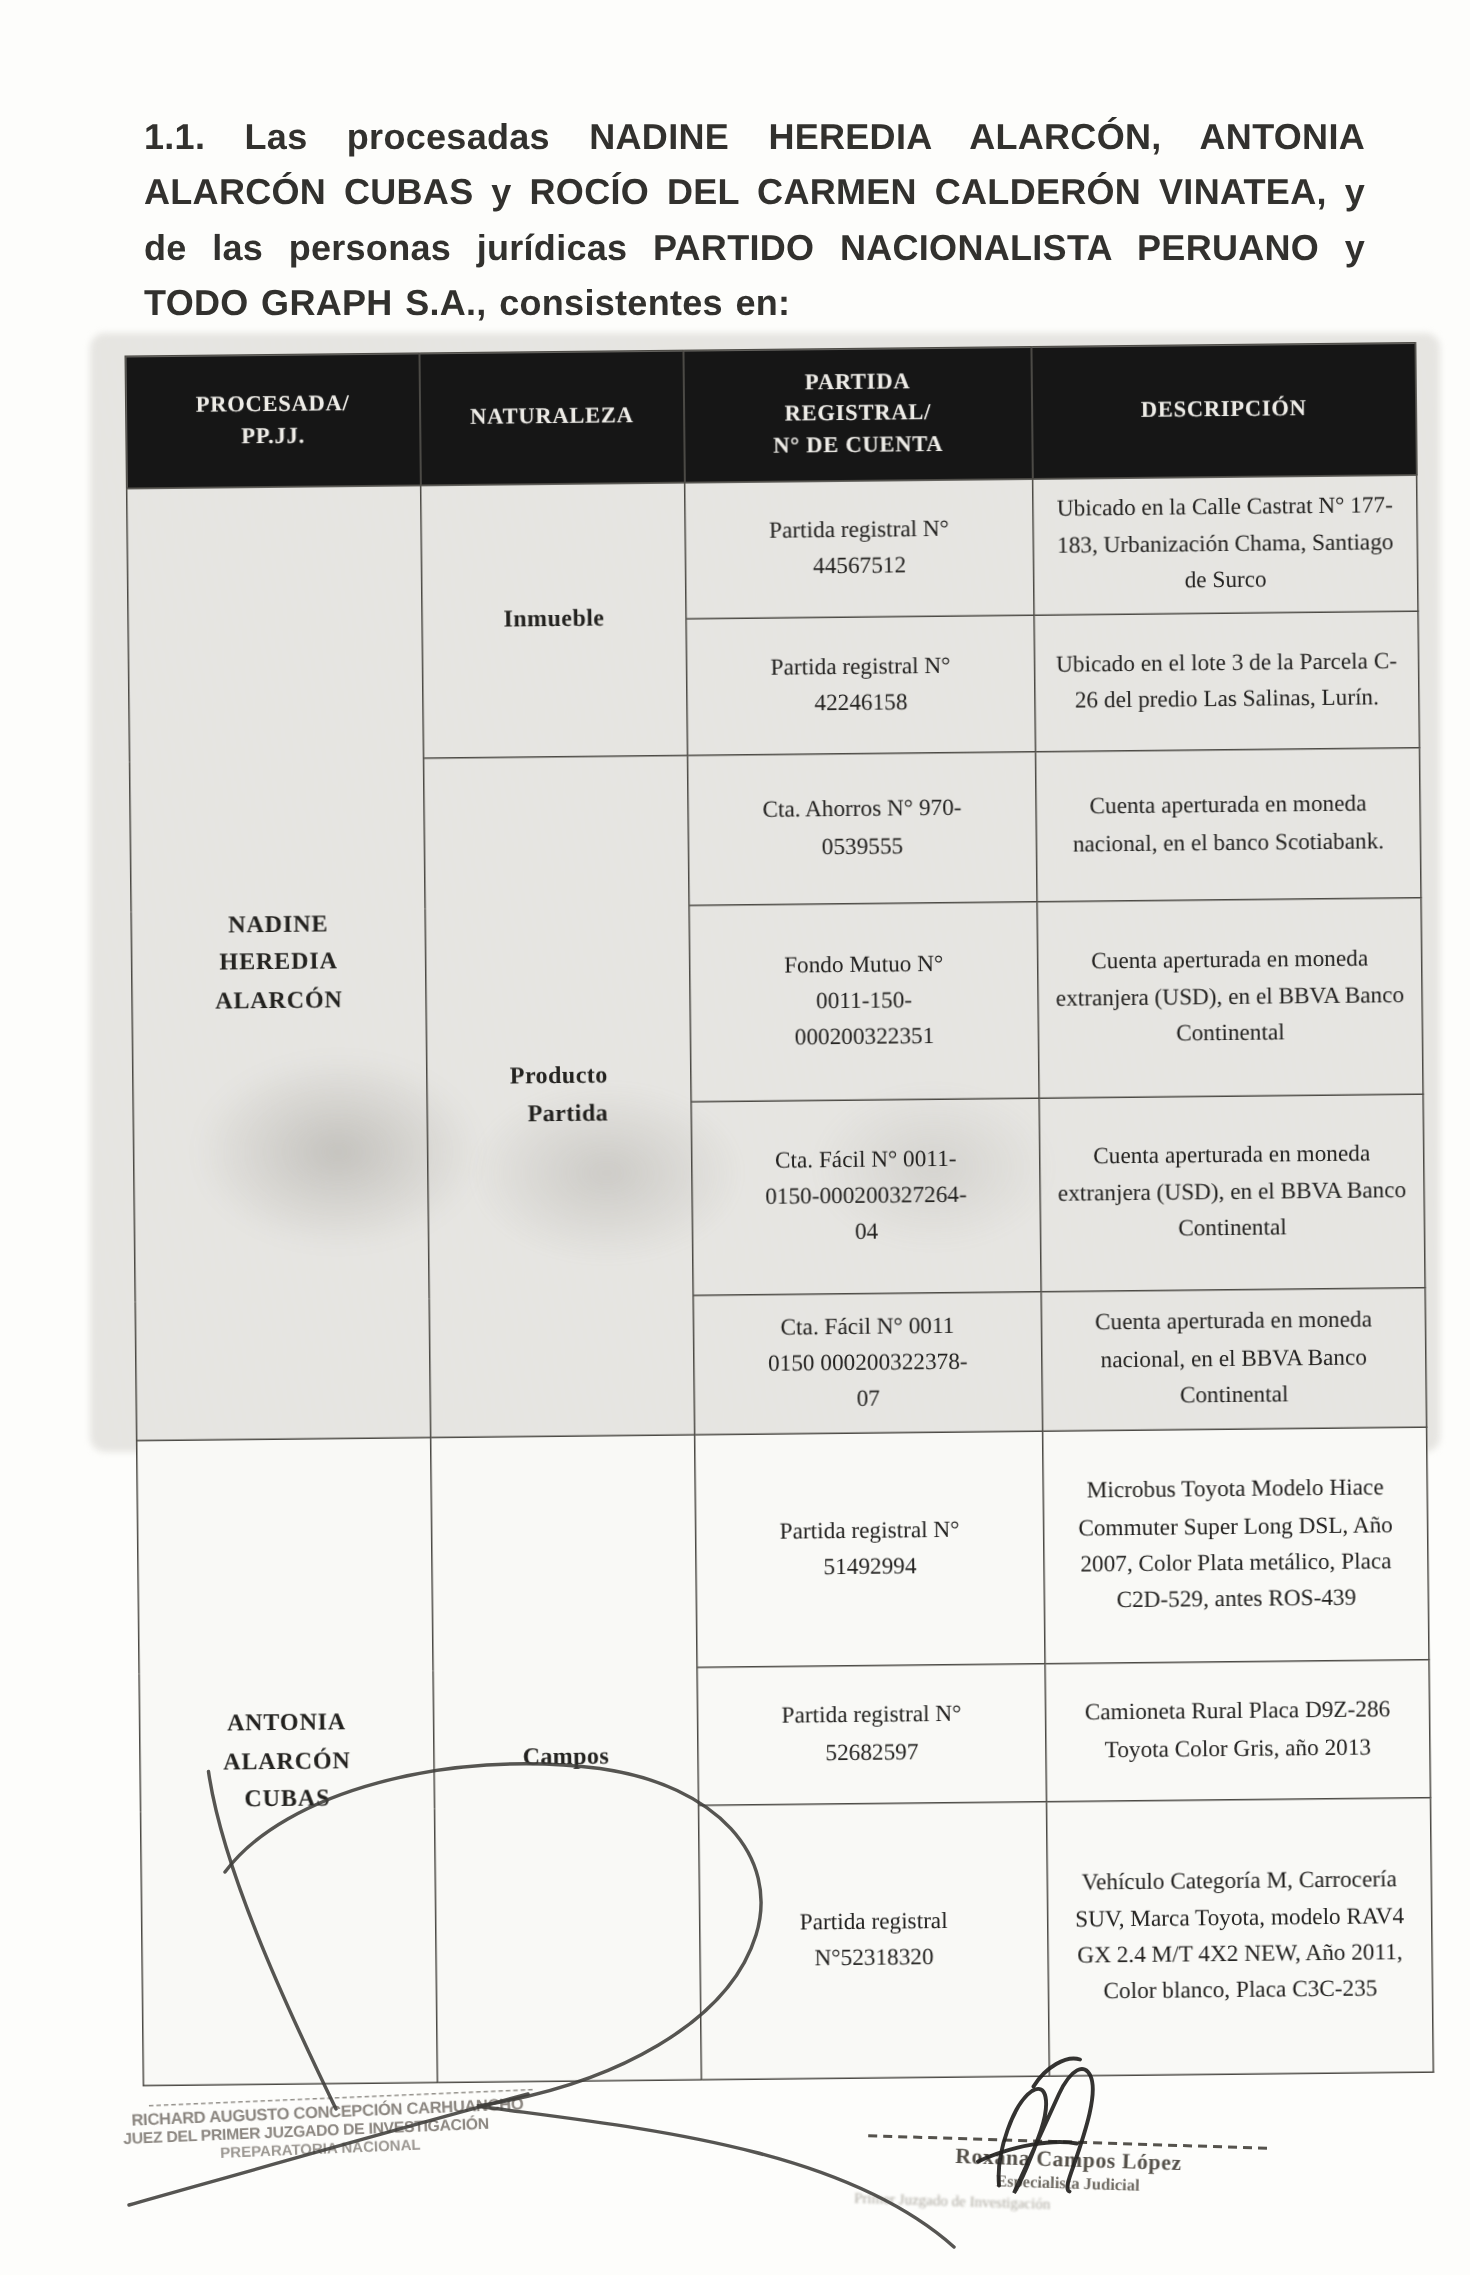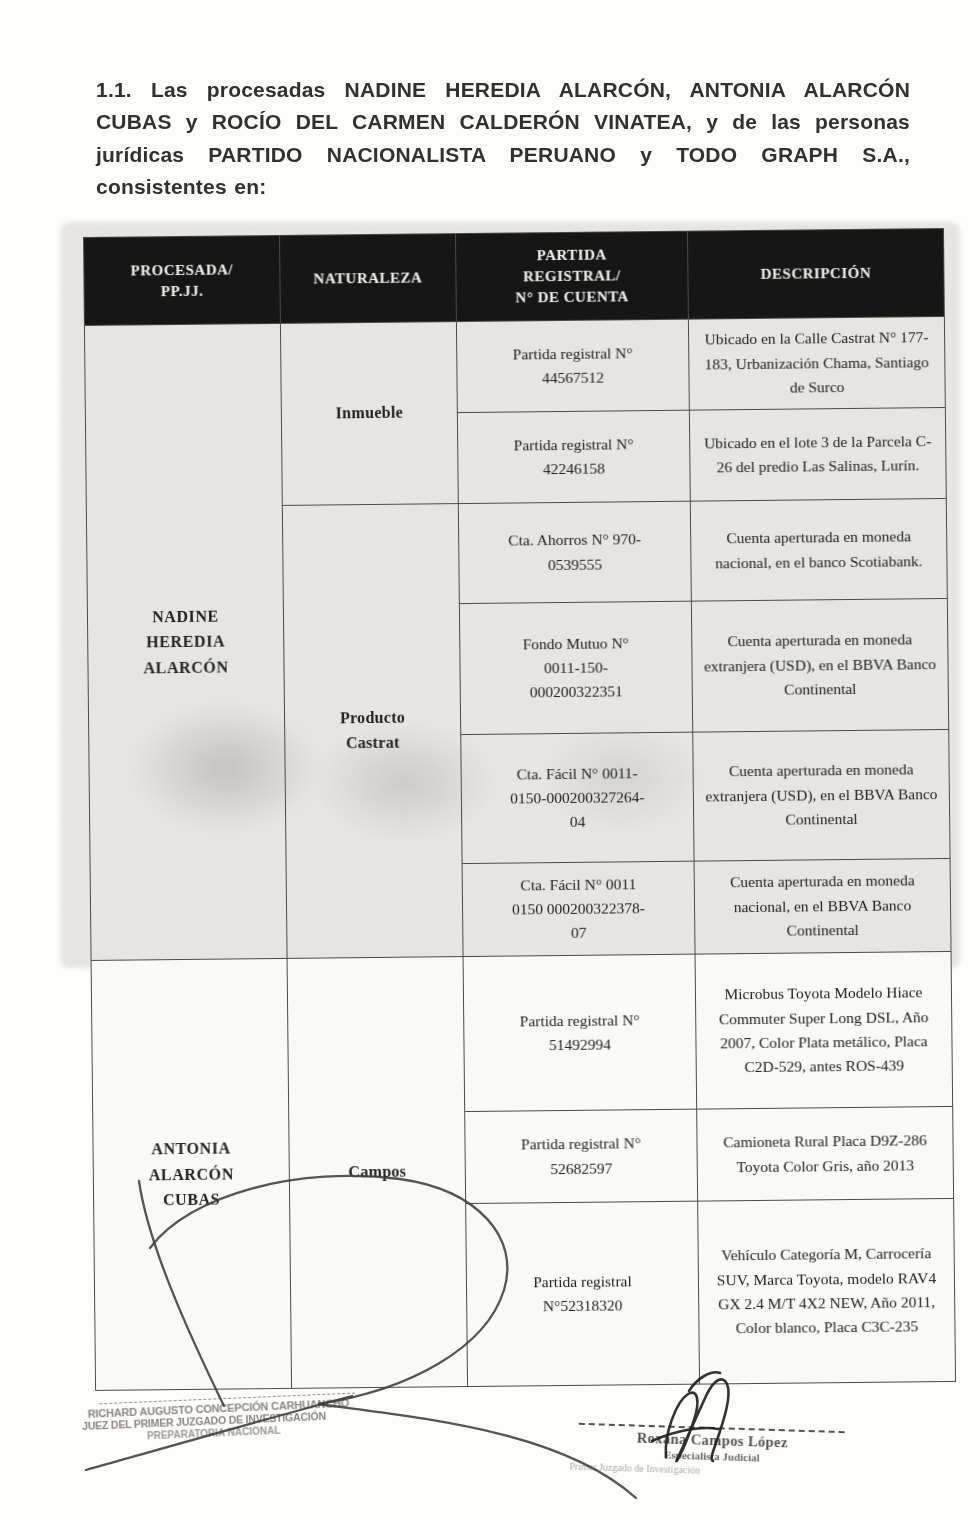--- a/index.html
+++ b/index.html
@@ -25,21 +25,21 @@
   .smudge{position:absolute;border-radius:50%;filter:blur(6px);}
   .smudge.s1{left:128px;top:702px;width:195px;height:132px;opacity:.55;
     background:radial-gradient(ellipse at center,rgba(118,114,107,.55),rgba(118,114,107,0) 70%);}
   .smudge.s2{left:312px;top:722px;width:185px;height:120px;opacity:.45;
     background:radial-gradient(ellipse at center,rgba(118,114,107,.5),rgba(118,114,107,0) 70%);}
   .smudge.s3{left:540px;top:722px;width:165px;height:112px;opacity:.3;
     background:radial-gradient(ellipse at center,rgba(118,114,107,.5),rgba(118,114,107,0) 70%);}
 
   .intro{
     position:absolute;left:96px;top:74px;width:814px;
-    font-family:"Liberation Sans",sans-serif;font-size:21px;font-weight:bold;
+    font-family:"Liberation Sans",sans-serif;font-size:24px;font-weight:bold;
     color:#32312e;line-height:1.54;text-align:justify;letter-spacing:.2px;word-spacing:1.5px;
     filter:blur(.2px);
   }
 
   .asset-table-wrap{
     position:absolute;left:83px;top:237px;transform:rotate(-0.6deg);transform-origin:0 0;
     filter:blur(.15px);
   }
   table.asset-table{border-collapse:collapse;table-layout:fixed;width:860px;}
   .asset-table col.c1{width:196px}.asset-table col.c2{width:176px}
@@ -50,21 +50,21 @@
   }
   .asset-table th{
     background:var(--header-bg);color:var(--header-text);
     font-size:15px;font-weight:bold;letter-spacing:.5px;line-height:1.4;
     white-space:pre-line;height:88px;text-shadow:0 0 1px rgba(255,255,255,.25);
   }
   td.upper{background:transparent;}
   td.lower{background:#f9f9f6;}
   td.name-cell{font-size:16px;font-weight:bold;letter-spacing:.6px;line-height:1.6;white-space:pre-line;color:#23221f;}
   td.nat-cell{font-size:16px;font-weight:bold;letter-spacing:.3px;color:#23221f;}
-  td.nat-cell .nat-inner{display:inline-block;text-align:center;white-space:pre-line;line-height:1.55;}
+  td.nat-cell .nat-inner{display:inline-block;text-align:right;white-space:pre-line;line-height:1.55;}
   td.partida{font-size:15.5px;line-height:1.55;white-space:pre-line;color:#232220;}
   td.desc{font-size:15.5px;line-height:1.58;color:#232220;}
 
   .judge-stamp{
     position:absolute;left:88px;top:1398px;width:276px;transform:rotate(-2.4deg);
     font-family:"Liberation Sans",sans-serif;color:#8b8680;filter:blur(.45px);
   }
   .judge-stamp .dash{border-top:1.8px dashed #93908a;width:256px;margin:0 0 3px 12px;}
   .judge-stamp .l1{font-size:11px;font-weight:bold;letter-spacing:-.2px;white-space:nowrap;}
   .judge-stamp .l2{font-size:10.5px;font-weight:bold;letter-spacing:-.2px;white-space:nowrap;margin-left:-6px;}
@@ -124,21 +124,21 @@
         <td class="desc upper">Ubicado en la Calle Castrat N° 177-183,  Urbanización Chama, Santiago de Surco</td>
       </tr>
       <tr>
         <td class="partida upper" style="height:91px">Partida registral N°
 42246158</td>
         <td class="desc upper">Ubicado en el lote 3 de la Parcela C-26 del predio Las Salinas, Lurín.</td>
       </tr>
 
       <tr>
         <td class="nat-cell upper" rowspan="4"><span class="nat-inner">Producto
-Castrat</span></td>
+Partida</span></td>
         <td class="partida upper" style="height:100px">Cta. Ahorros N° 970-
 0539555</td>
         <td class="desc upper">Cuenta aperturada en moneda nacional, en el banco Scotiabank.</td>
       </tr>
       <tr>
         <td class="partida upper" style="height:131px">Fondo Mutuo N°
 0011-150-
 000200322351</td>
         <td class="desc upper">Cuenta aperturada en moneda extranjera (USD), en el BBVA Banco Continental</td>
       </tr>

